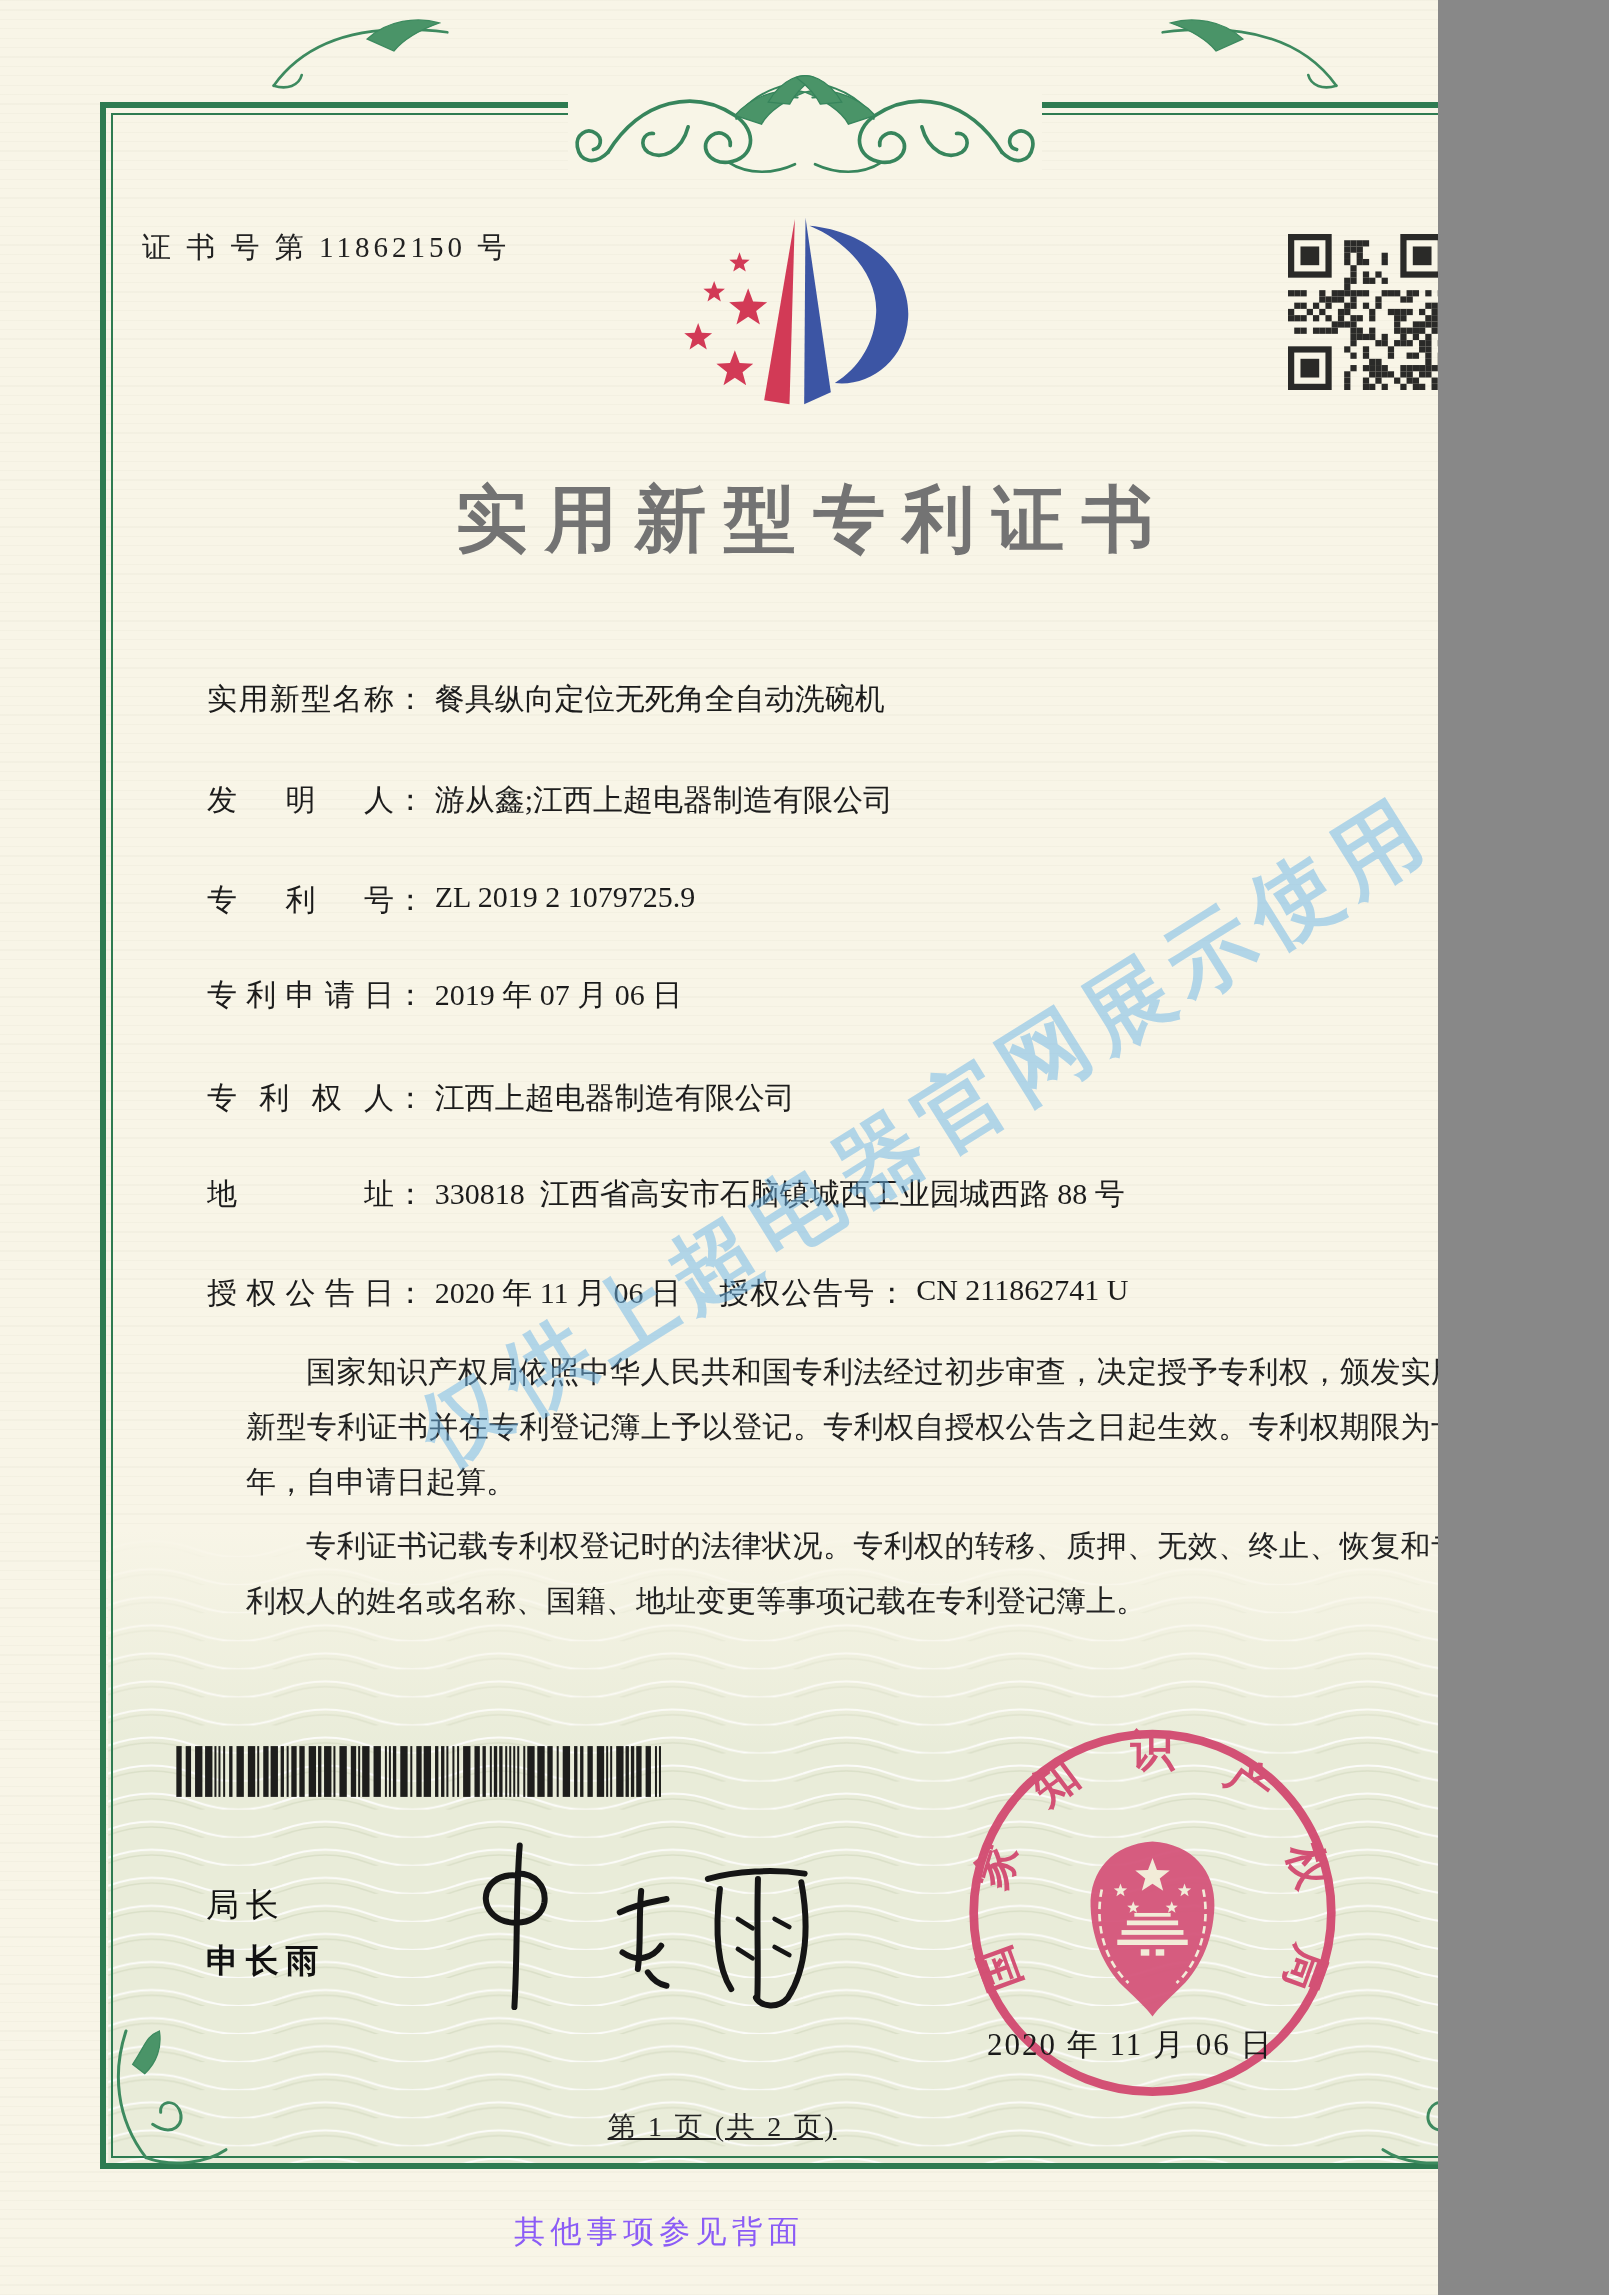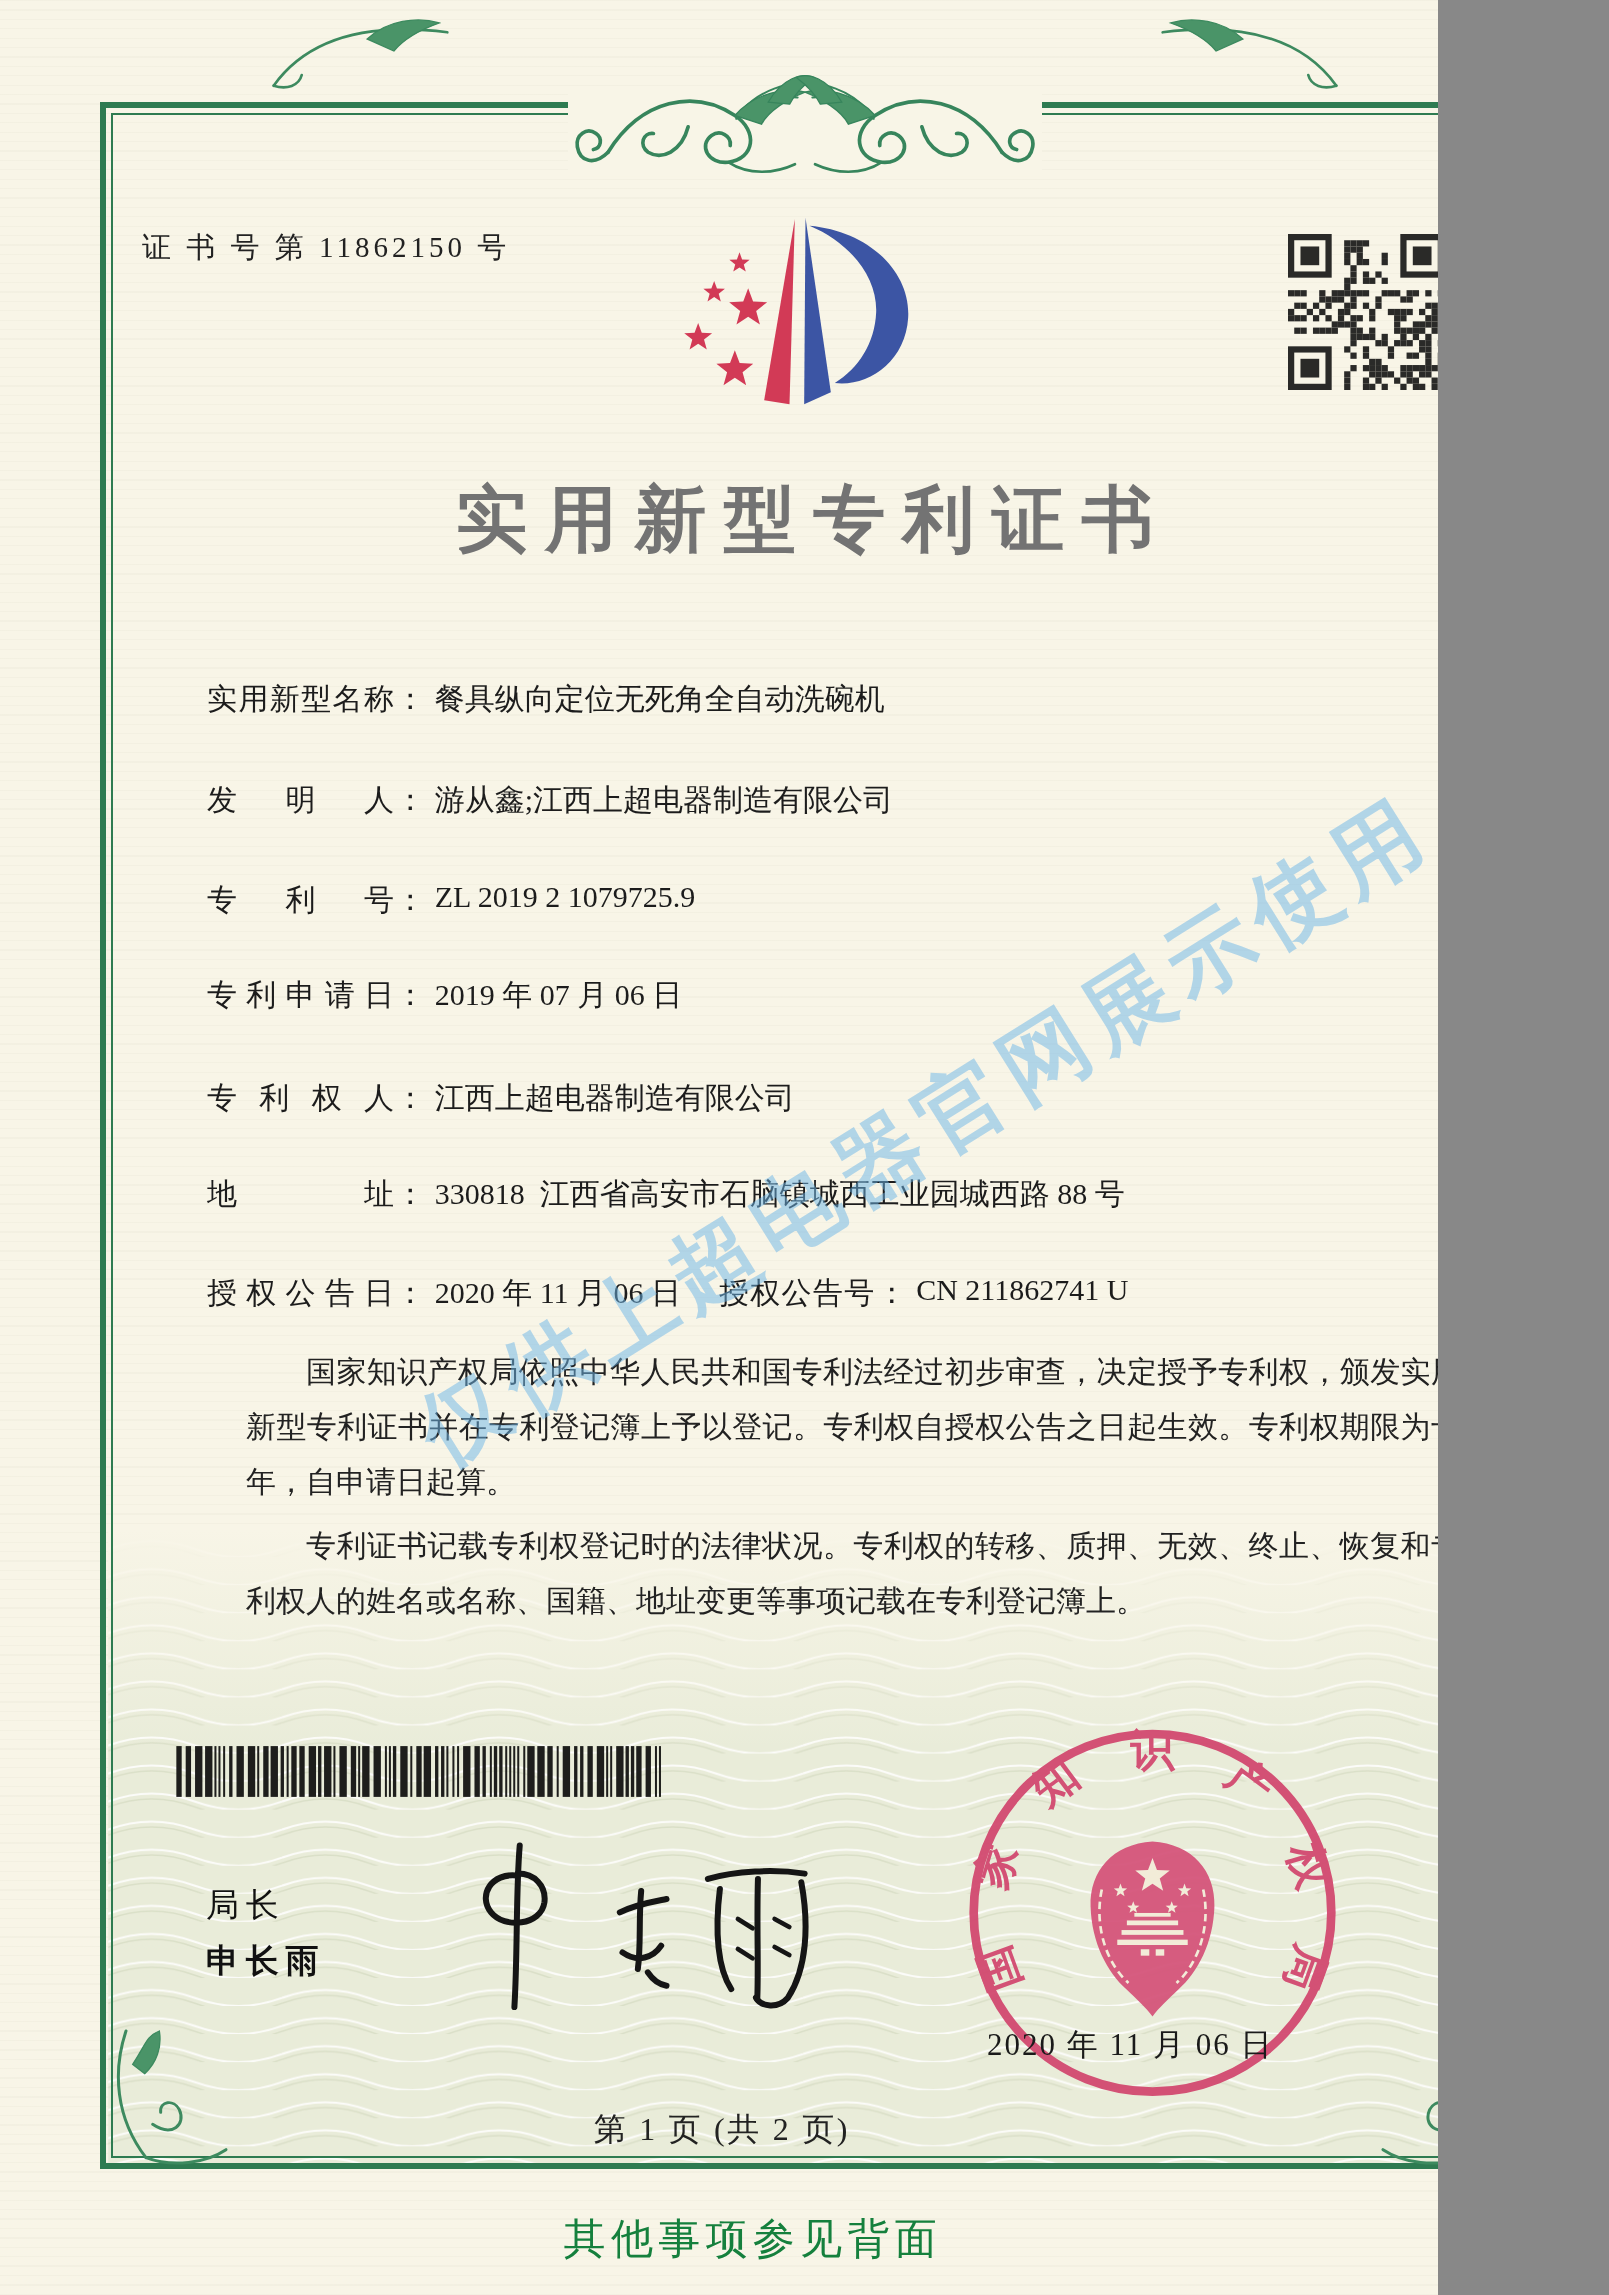--- a/index.html
+++ b/index.html
@@ -28,24 +28,24 @@
   .pair2 .flabel{width:auto;text-align-last:auto;letter-spacing:1.3px;}
   .paras{position:absolute;left:198px;top:1344px;width:1215px;font-size:30px;line-height:55px;
          text-align:justify;color:#222;margin-left:48px;}
   .paras p{margin:0 0 9.4px 0;text-indent:2em;}
   .barcode{position:absolute;left:175px;top:1746px;}
   .officer-role{position:absolute;left:206px;top:1883px;font-size:33px;letter-spacing:6.7px;color:#111;}
   .officer-name{position:absolute;left:206px;top:1939px;font-size:33px;letter-spacing:6.7px;color:#111;font-weight:bold;}
   .sig{position:absolute;left:441px;top:1832px;}
   .seal{position:absolute;left:959px;top:1718px;opacity:.94;}
   .seal-date{position:absolute;left:987px;top:2024px;font-size:31px;letter-spacing:2px;color:#1a1a1a;z-index:26;}
-  .page-num{position:absolute;left:508px;top:2108px;width:428px;text-align:center;font-size:32px;
-            letter-spacing:2.7px;color:#222;}
-  .back-note{position:absolute;left:514px;top:2211px;width:428px;text-align:right;font-size:42px;
-             letter-spacing:5.3px;color:#15803d;}
+  .page-num{position:absolute;left:508px;top:2108px;width:428px;text-align:center;font-size:28px;
+            letter-spacing:2.7px;color:#222;text-decoration:underline;}
+  .back-note{position:absolute;left:514px;top:2211px;width:428px;text-align:left;font-size:31px;
+             letter-spacing:5.3px;color:#8b5cf6;}
   .watermark{position:absolute;left:428px;top:1383px;font-size:87px;letter-spacing:10.7px;
              color:#6db6e8;opacity:.5;white-space:nowrap;transform:rotate(-32deg);
              transform-origin:left center;z-index:50;pointer-events:none;
              font-family:"Liberation Sans","DejaVu Sans",sans-serif;font-weight:bold;}
   .z{z-index:10;}
 </style>
 </head>
 <body>
 
 <div class="page">

